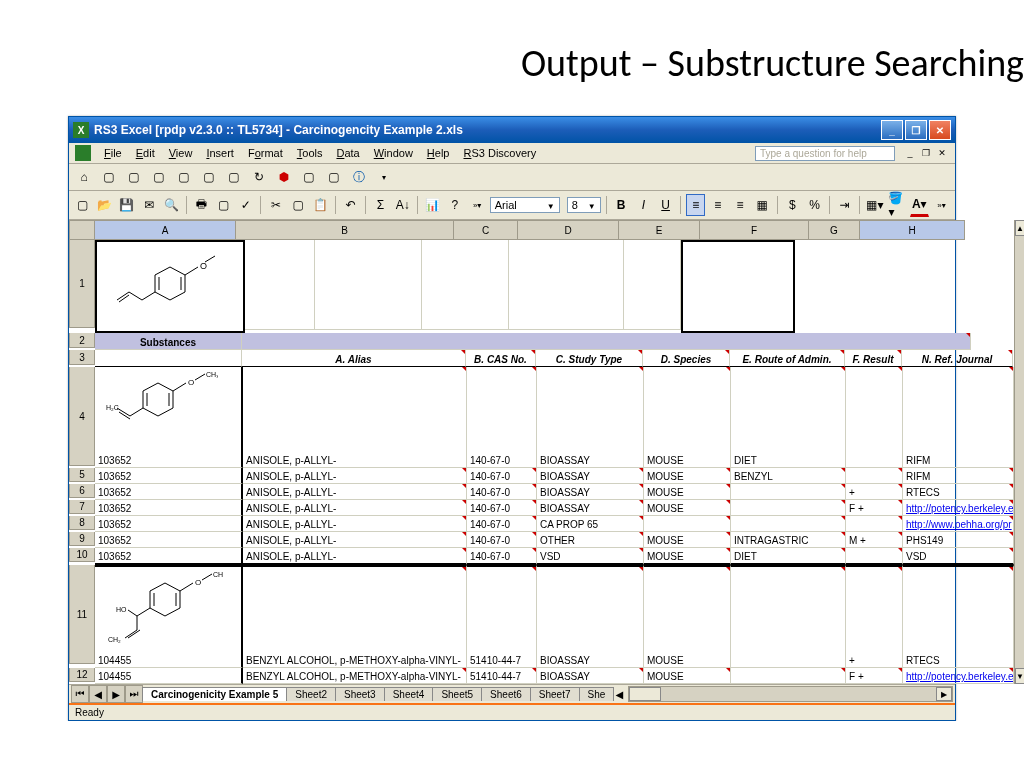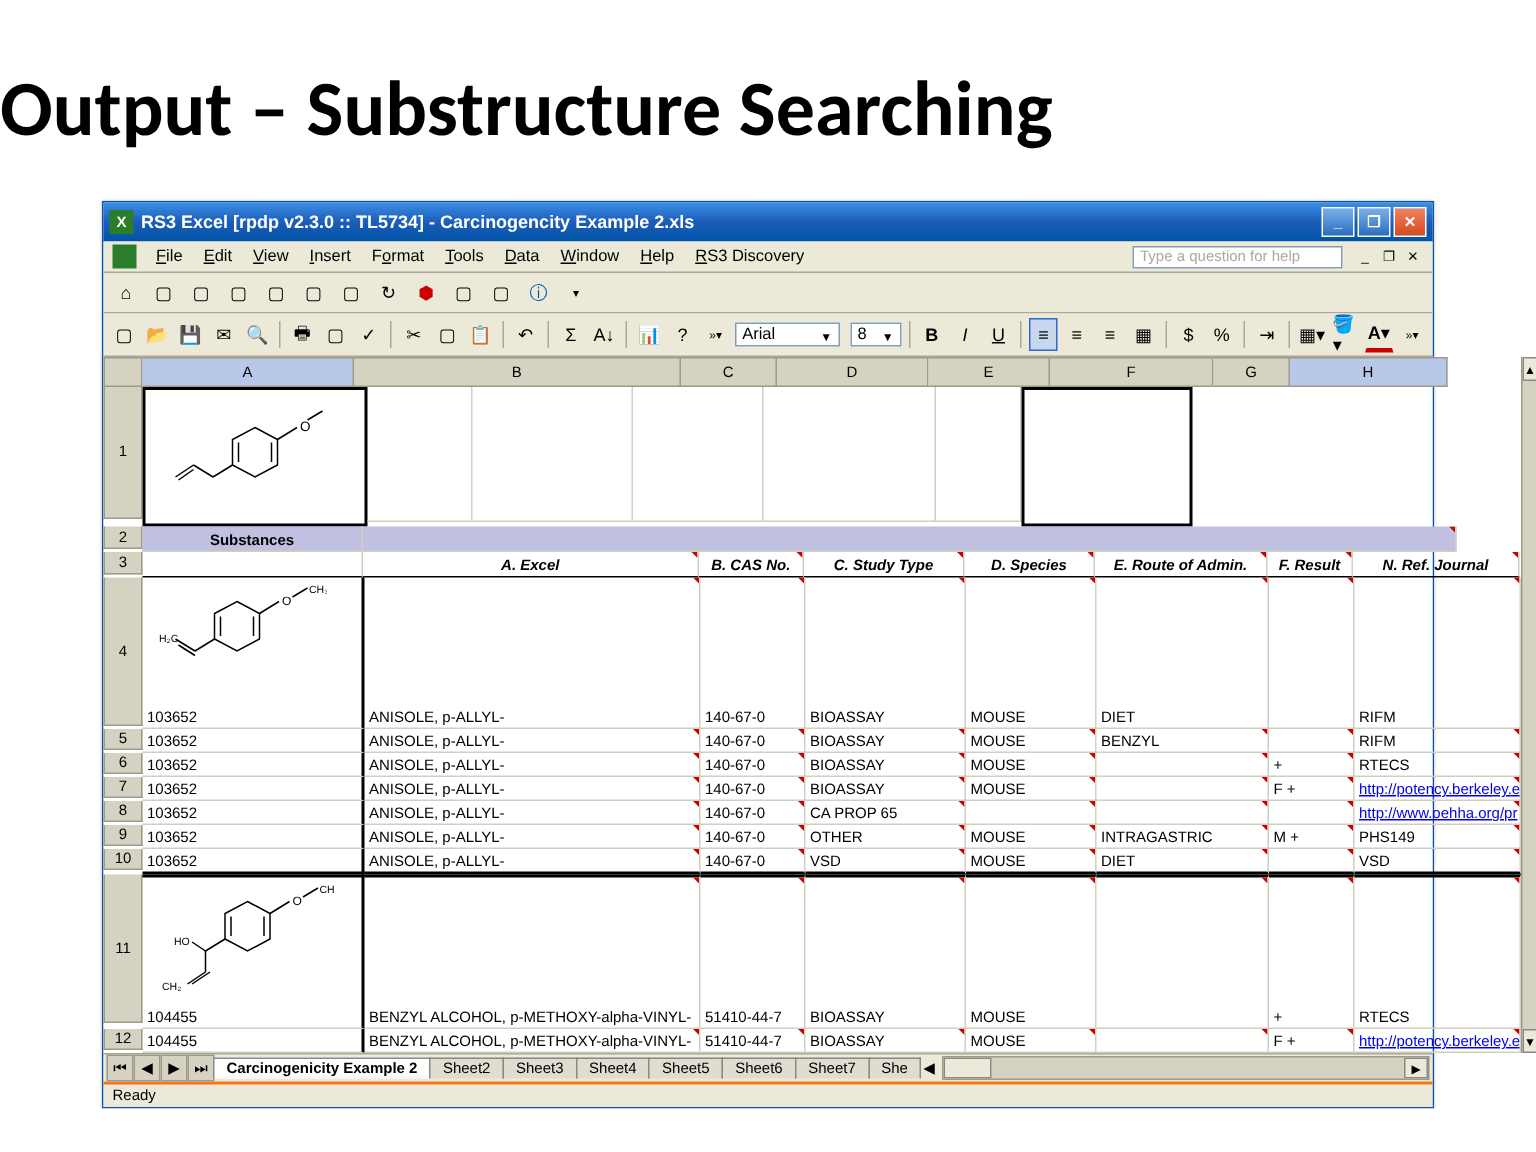--- a/index.html
+++ b/index.html
@@ -1,16 +1,16 @@
 <!DOCTYPE html>
 <html><head>
 <meta charset="utf-8">
 <style>
 body{margin:0;font-family:Tahoma,Arial,sans-serif;font-size:11px;background:#fff;color:#000}
-.slide-title{font-family:Calibri,Arial,sans-serif;font-size:52px;text-align:left;padding:40px 0 30px;font-weight:700}
+.slide-title{font-family:Calibri,Arial,sans-serif;font-size:38px;text-align:right;padding:40px 0 30px;font-weight:400}
 .app-window{margin:0 68px;border:1px solid #0053a6;box-shadow:0 0 2px rgba(0,0,0,.3)}
 .titlebar{background:linear-gradient(to bottom,#3b8ee6 0%,#1c5db8 50%,#0053a6 100%);color:#fff;display:flex;align-items:center;padding:3px 4px;font-weight:bold;font-size:12px}
 .titlebar-icon{width:16px;height:16px;background:#2a7d2a;margin-right:5px;display:flex;align-items:center;justify-content:center;color:#fff;font-size:10px}
 .titlebar-text{flex:1}
 .win-buttons{display:flex;gap:2px}
 .win-btn{width:20px;height:18px;border:1px solid #fff;background:linear-gradient(to bottom,#7ab0e8,#2a6dc0);display:flex;align-items:center;justify-content:center;color:#fff;font-size:10px;font-weight:bold;cursor:pointer}
 .win-close{background:linear-gradient(to bottom,#f08262,#d84a1f)}
 .menubar{background:#ece9d8;display:flex;align-items:center;padding:2px 6px;border-bottom:1px solid #aca899}
 .app-icon{width:16px;height:16px;background:#2a7d2a;margin-right:6px}
 .menu-item{padding:2px 7px;cursor:pointer}
@@ -208,21 +208,21 @@
 
       <div class="row">
         <div class="row-hdr" style="height:14px">2</div>
         <div class="cell wA hdr-row" style="height:14px">Substances</div>
         <div class="cell hdr-row red-tick" style="height:14px;width:722px"></div>
       </div>
 
       <div class="row">
         <div class="row-hdr" style="height:14px">3</div>
         <div class="cell wA hdr-row2" style="height:14px"></div>
-        <div class="cell wB hdr-row2 red-tick" style="height:14px">A. Excel</div>
+        <div class="cell wB hdr-row2 red-tick" style="height:14px">A. Alias</div>
         <div class="cell wC hdr-row2 red-tick" style="height:14px">B. CAS No.</div>
         <div class="cell wD hdr-row2 red-tick" style="height:14px">C. Study Type</div>
         <div class="cell wE hdr-row2 red-tick" style="height:14px">D. Species</div>
         <div class="cell wF hdr-row2 red-tick" style="height:14px">E. Route of Admin.</div>
         <div class="cell wG hdr-row2 red-tick" style="height:14px">F. Result</div>
         <div class="cell wH hdr-row2 red-tick" style="height:14px">N. Ref. Journal</div>
       </div>
 
       <div class="row">
         <div class="row-hdr" style="height:98px">4</div>
@@ -378,21 +378,21 @@
           <div class="vscroll-btn">▼</div>
         </div>
     </div>
   </div>
 
   <div class="tab-bar">
     <div class="nav-btn">⏮</div>
     <div class="nav-btn">◀</div>
     <div class="nav-btn">▶</div>
     <div class="nav-btn">⏭</div>
-    <div class="tab active">Carcinogenicity Example 2</div>
+    <div class="tab active">Carcinogenicity Example 5</div>
     <div class="tab inactive">Sheet2</div>
     <div class="tab inactive">Sheet3</div>
     <div class="tab inactive">Sheet4</div>
     <div class="tab inactive">Sheet5</div>
     <div class="tab inactive">Sheet6</div>
     <div class="tab inactive">Sheet7</div>
     <div class="tab inactive">She</div>
     <div style="width:10px;text-align:center">◀</div>
     <div class="hscroll">
       <div class="hscroll-thumb"></div>

